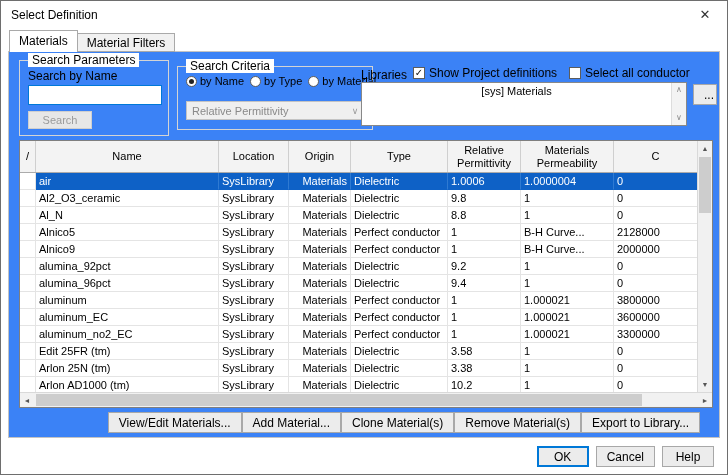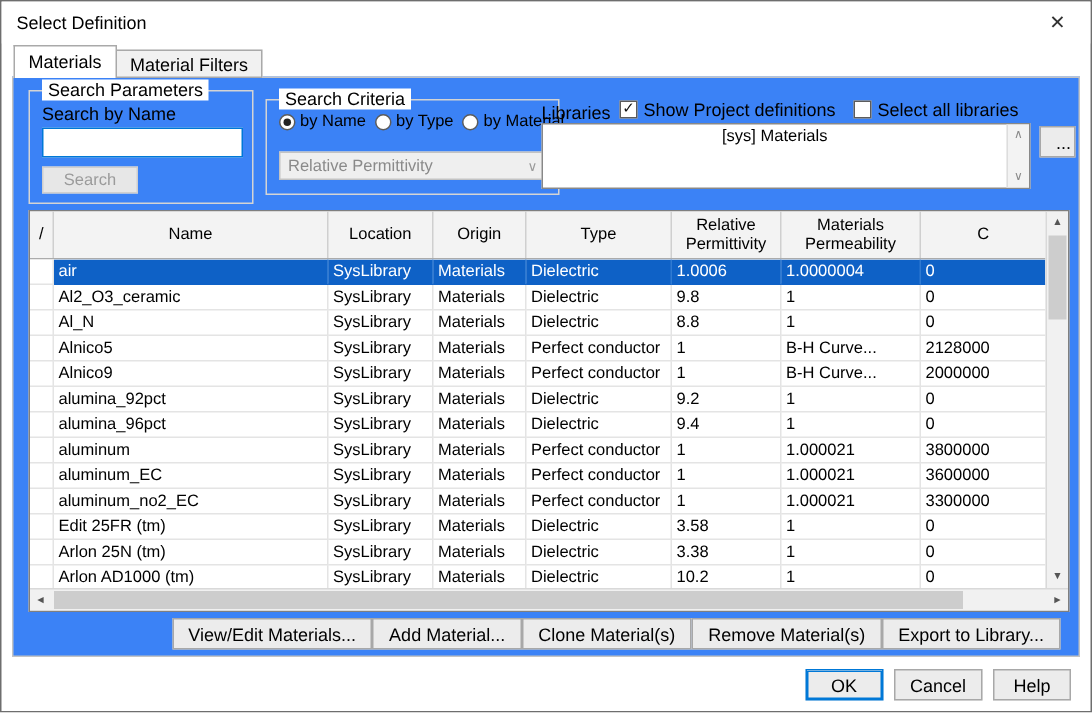--- a/index.html
+++ b/index.html
@@ -50,37 +50,37 @@
   .lb-arr.up { top:1px; } .lb-arr.dn { bottom:1px; }
   .browse { position:absolute; left:684px; top:32px; width:24px; height:20px; }
 
   
   .table { position:absolute; left:10px; top:88px; width:694px; height:268px; border:1px solid #7f7f7f; background:#fff; }
   .thead { position:absolute; left:0; top:0; right:15px; height:32px; display:flex; background:#f3f3f3; border-bottom:1px solid #ababab; }
   .th { border-right:1px solid #cfcfcf; display:flex; align-items:center; justify-content:center; text-align:center; font-size:11px; line-height:1.15; padding:0 2px; flex:none; overflow:hidden; }
   .tbody { position:absolute; left:0; top:32px; right:15px; bottom:15px; overflow:hidden; background:#fff; }
   .tr { display:flex; height:17px; }
   .td { border-right:1px solid #e4e4e4; border-bottom:1px solid #e4e4e4; font-size:11px; line-height:16px; padding:0 3px; white-space:nowrap; overflow:hidden; flex:none; }
-  .col0 { width:16px; } .col1 { width:183px; } .col2 { width:70px; } .col3 { width:62px; }
+  .col0 { width:16px; } .col1 { width:183px; } .col2 { width:70px; } .col3 { width:62px;text-align:right; }
   .col4 { width:97px; } .col5 { width:73px; } .col6 { width:93px; }
   .col7 { flex:1 1 auto !important; width:auto; border-right:none; }
   .tr.selected .td:not(.col0) { background:#0e61c6; color:#fff; border-bottom-color:#0e61c6; border-right-color:#2f7ad2; }
 
   
   .vscroll { position:absolute; top:0; right:0; bottom:15px; width:15px; background:#f1f1f1; border-left:1px solid #d9d9d9; }
   .arr { position:absolute; width:14px; height:15px; font-size:7px; color:#555; text-align:center; line-height:15px; }
   .vscroll .arr.up { top:0; left:0; } .vscroll .arr.dn { bottom:0; left:0; }
   .vthumb { position:absolute; left:1px; top:16px; width:12px; height:56px; background:#cdcdcd; }
   .hscroll { position:absolute; left:0; right:0; bottom:0; height:15px; background:#f1f1f1; border-top:1px solid #d9d9d9; }
   .hscroll .arr.lt { left:0; top:0; } .hscroll .arr.rt { right:0; top:0; }
   .hthumb { position:absolute; left:16px; right:70px; top:1px; height:12px; background:#cdcdcd; }
 
   
   .btn { background:#ececec; border:1px solid #a8a8a8; font-size:12px; padding:2px 10px; height:21px; color:#000; }
-  .actions { position:absolute; left:92px; right:12px; top:360px; display:flex; justify-content:flex-end; }
+  .actions { position:absolute; left:92px; right:12px; top:360px; display:flex; justify-content:center; }
   .footer { position:absolute; right:13px; bottom:7px; display:flex; gap:7px; }
   .footer .btn { min-width:52px; }
   .footer .btn.default { border-color:#0078d7; box-shadow: inset 0 0 0 1px #0078d7; }
 </style>
 </head>
 <body>
 
 <div class="dialog">
 
   <div class="titlebar">
@@ -124,21 +124,21 @@
       </div>
     </div>
 
     <div class="lib-label">Libraries</div>
     <label class="cb cb1">
       <span class="box">✓</span>
       <span>Show Project definitions</span>
     </label>
     <label class="cb cb2">
       <span class="box"></span>
-      <span>Select all libraries</span>
+      <span>Select all conductor</span>
     </label>
 
     <div class="listbox">
       <div class="lb-items">
           <div class="lib-item">[sys] Materials</div>
         </div>
       <div class="lb-scroll">
         <span class="lb-arr up">∧</span>
         <span class="lb-arr dn">∨</span>
       </div>

